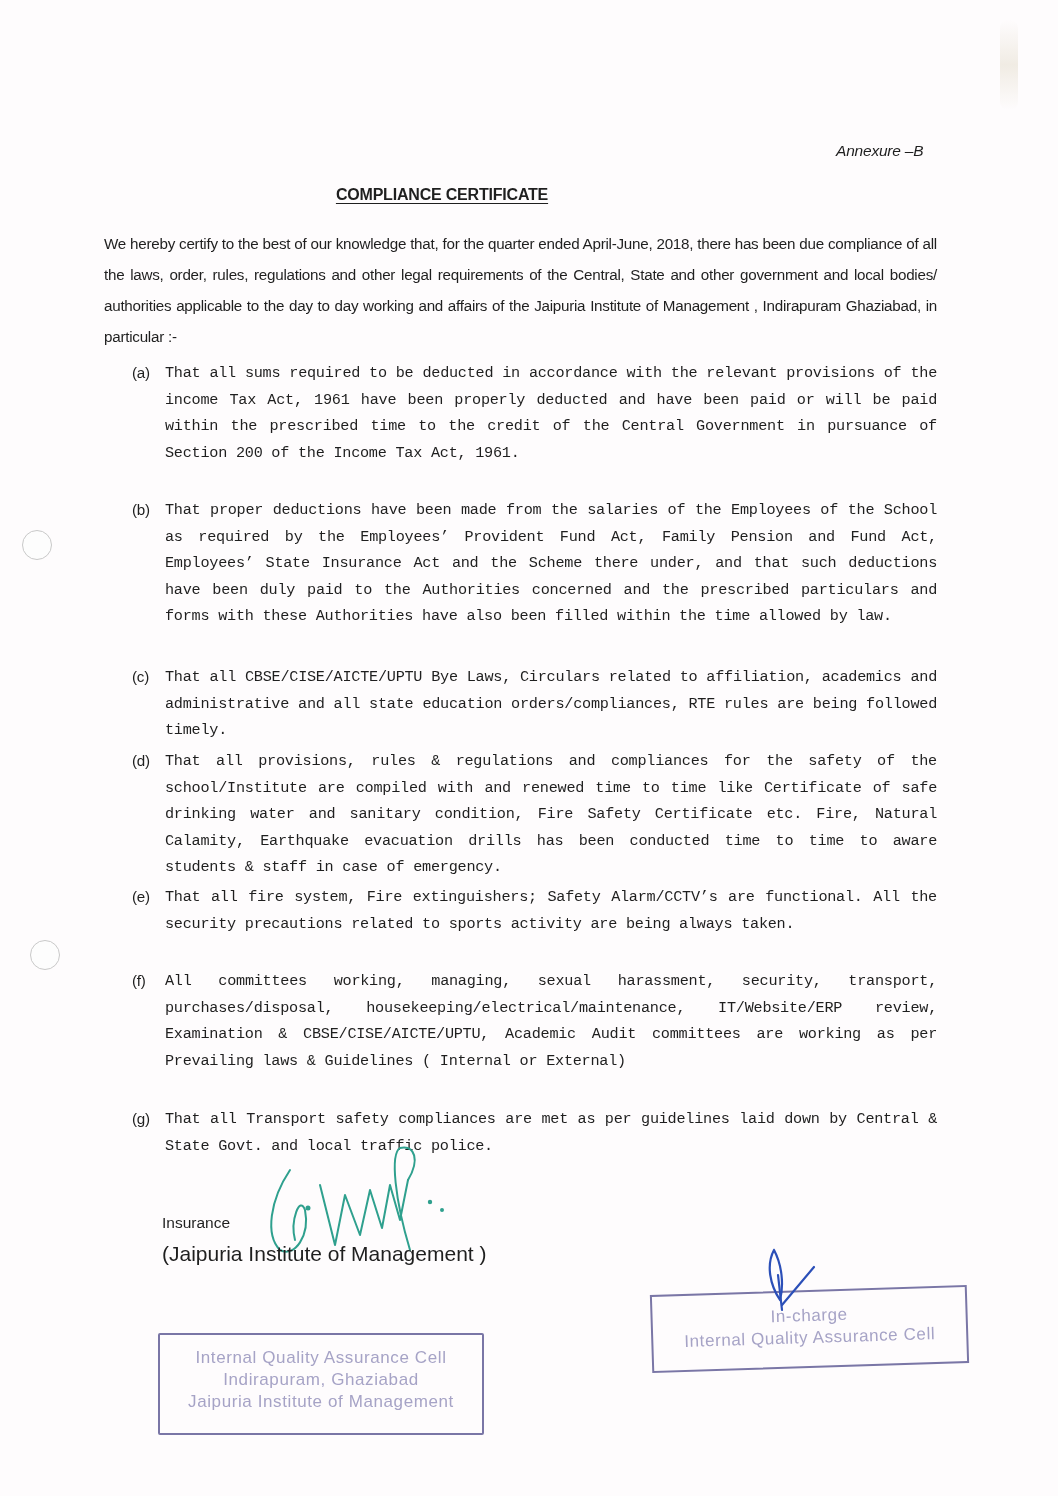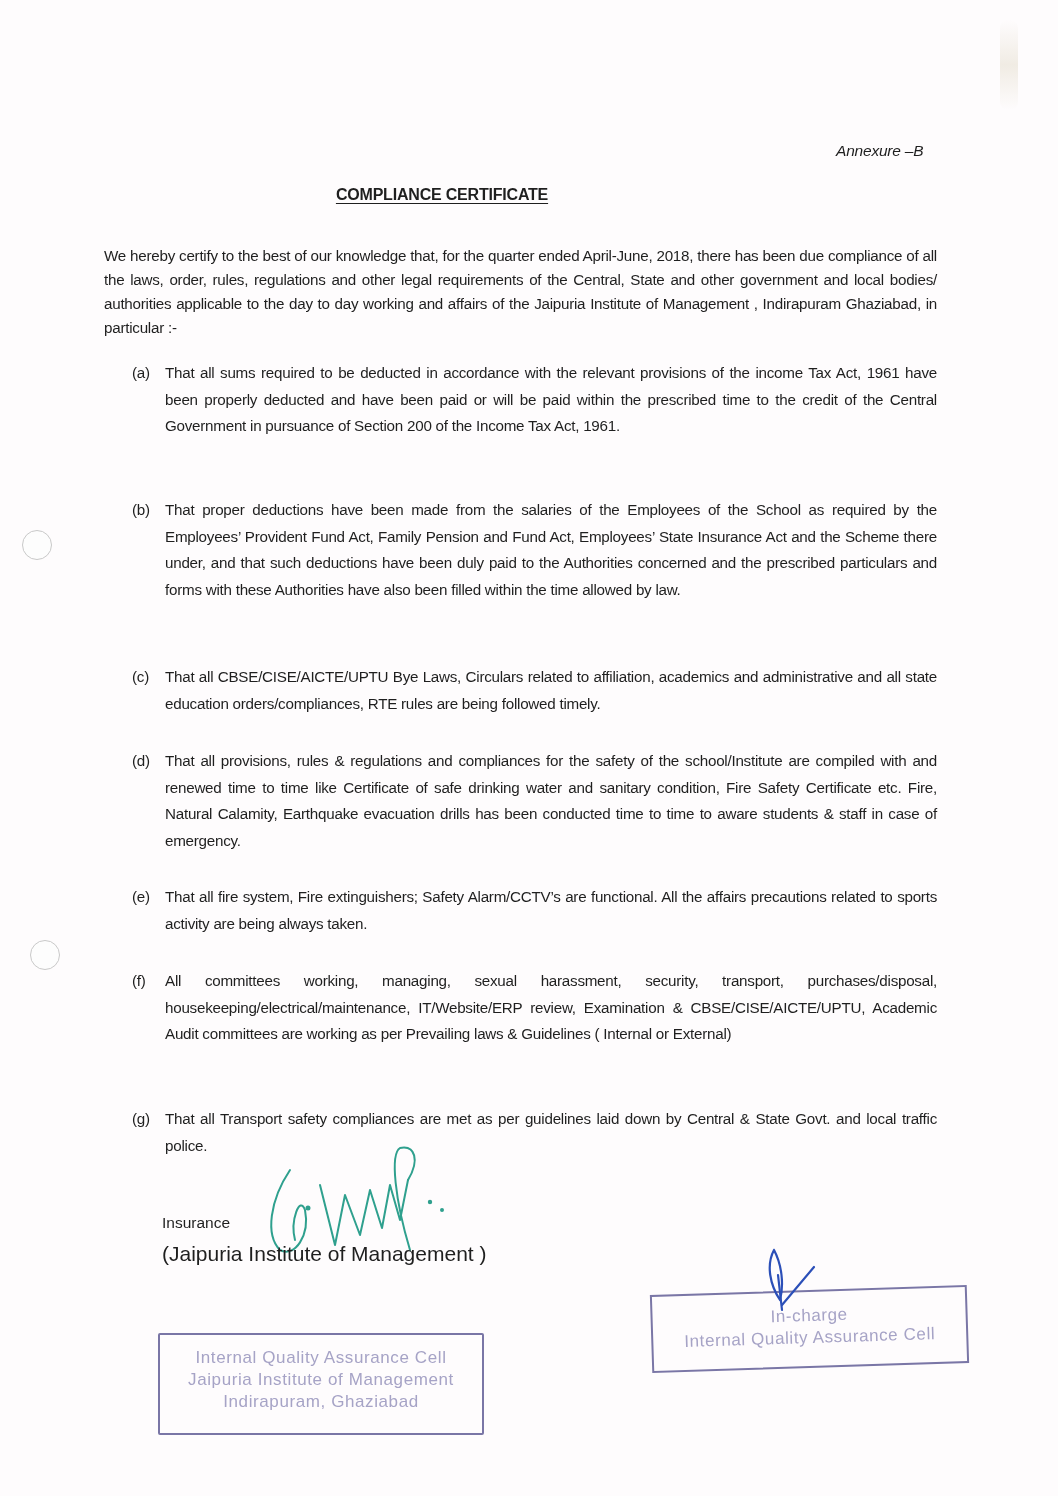--- a/index.html
+++ b/index.html
@@ -16,30 +16,30 @@
     }
     .annexure {
       position: absolute; left: 836px; top: 142px; font-size: 15.5px; letter-spacing: -0.2px; font-style: italic;
     }
     .title {
       position: absolute; left: 0; width: 884px; top: 186px; text-align: center;
       font-size: 16px; font-weight: bold; letter-spacing: -0.2px;
     }
     .title span { text-decoration: underline; text-underline-offset: 3px; }
     .intro {
-      position: absolute; left: 104px; width: 833px; top: 244px;
-      font-size: 15.2px; line-height: 24px; text-align: justify; letter-spacing: -0.25px;
+      position: absolute; left: 104px; width: 833px; top: 228px;
+      font-size: 15.2px; line-height: 31px; text-align: justify; letter-spacing: -0.25px;
     }
     .clause {
       position: absolute; left: 132px; width: 805px;
       font-size: 15.2px; line-height: 26.5px; letter-spacing: -0.25px;
       display: flex;
     }
     .clause .lbl { width: 33px; flex: none; }
-    .clause .txt { flex: 1; text-align: justify; }
+    .clause .txt { flex: 1; text-align: justify; font-family: Liberation Mono, monospace; }
     .sign-title { position: absolute; left: 162px; top: 1214px; font-size: 15.5px; }
     .sign-org { position: absolute; left: 162px; top: 1242px; font-size: 21px; text-align: center; }
     .signature { position: absolute; left: 250px; top: 1140px; width: 220px; height: 130px; }
     .stamp-left {
       position: absolute; left: 158px; top: 1333px; width: 326px; height: 102px;
       border: 2px solid #7a76a6; border-radius: 2px;
       color: #a6a3c6; text-align: center; font-size: 17px; line-height: 22px;
       padding-top: 12px; box-sizing: border-box; letter-spacing: 0.6px;
     }
     .stamp-right {
@@ -79,21 +79,21 @@
   <div class="clause" style="top:664px;">
     <span class="lbl">(c)</span>
     <span class="txt">That all CBSE/CISE/AICTE/UPTU Bye Laws, Circulars related to affiliation, academics and administrative and all state education orders/compliances, RTE rules are being followed timely.</span>
   </div>
   <div class="clause" style="top:748px;">
     <span class="lbl">(d)</span>
     <span class="txt">That all provisions, rules &amp; regulations and compliances for the safety of the school/Institute are compiled with and renewed time to time like Certificate of safe drinking water and sanitary condition, Fire Safety Certificate etc. Fire, Natural Calamity, Earthquake evacuation drills has been conducted time to time to aware students &amp; staff in case of emergency.</span>
   </div>
   <div class="clause" style="top:884px;">
     <span class="lbl">(e)</span>
-    <span class="txt">That all fire system, Fire extinguishers; Safety Alarm/CCTV’s are functional. All the affairs precautions related to sports activity are being always taken.</span>
+    <span class="txt">That all fire system, Fire extinguishers; Safety Alarm/CCTV’s are functional. All the security precautions related to sports activity are being always taken.</span>
   </div>
   <div class="clause" style="top:968px;">
     <span class="lbl">(f)</span>
     <span class="txt">All committees working, managing, sexual harassment, security, transport, purchases/disposal, housekeeping/electrical/maintenance, IT/Website/ERP review, Examination &amp; CBSE/CISE/AICTE/UPTU, Academic Audit committees are working as per Prevailing laws &amp; Guidelines ( Internal or External)</span>
   </div>
   <div class="clause" style="top:1106px;">
     <span class="lbl">(g)</span>
     <span class="txt">That all Transport safety compliances are met as per guidelines laid down by Central &amp; State Govt. and local traffic police.</span>
   </div>
 
@@ -106,22 +106,22 @@
       <circle cx="180" cy="62" r="1.2" fill="#2fa08e"></circle>
       <circle cx="192" cy="70" r="1" fill="#2fa08e"></circle>
     </g>
   </svg>
 
   <div class="sign-title">Insurance</div>
   <div class="sign-org">(Jaipuria Institute of Management )</div>
 
   <div class="stamp-left">
     <div>Internal Quality Assurance Cell</div>
+    <div>Indirapuram, Ghaziabad</div>
     <div>Jaipuria Institute of Management</div>
-    <div>Indirapuram, Ghaziabad</div>
   </div>
 
   <div class="stamp-right">
     <div>In-charge</div>
     <div>Internal Quality Assurance Cell</div>
   </div>
 
   <svg class="initials" viewBox="0 0 90 90">
     <g fill="none" stroke="#2b4fb8" stroke-width="2.2" stroke-linecap="round" stroke-linejoin="round">
       <path d="M22 5 C14 20, 18 40, 28 55 C32 40, 30 20, 22 5"></path>

